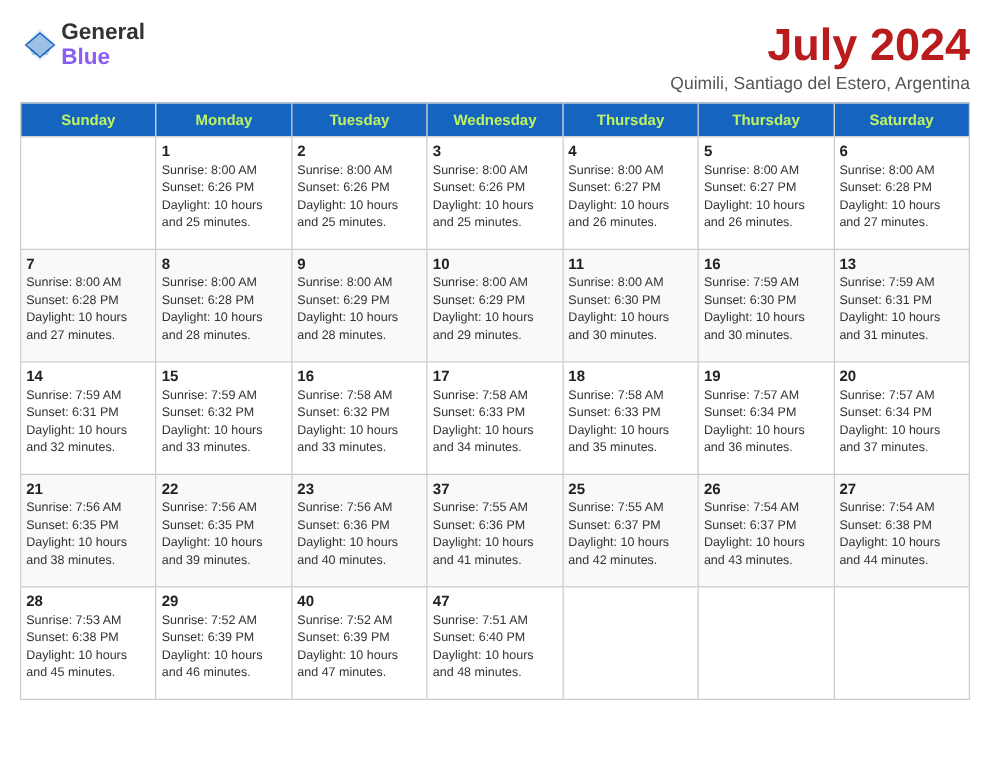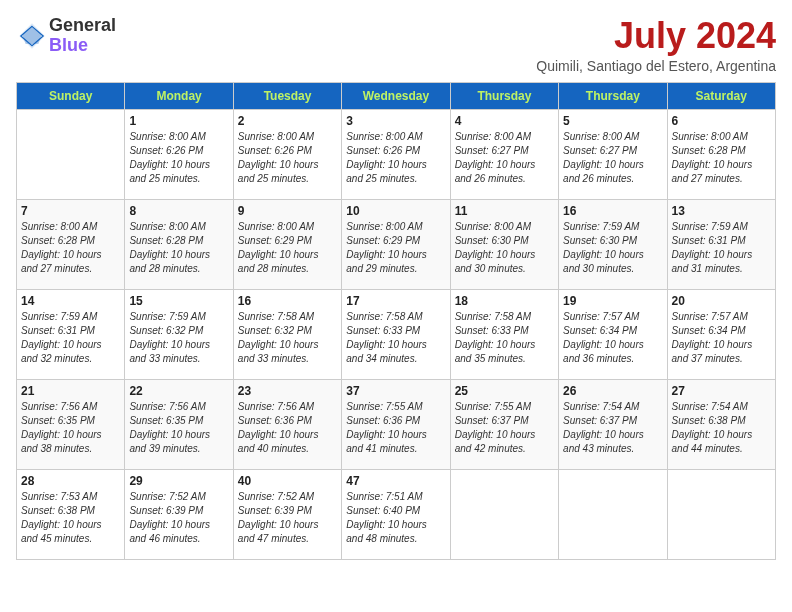--- a/index.html
+++ b/index.html
@@ -70,21 +70,20 @@
     .day-number {
       font-weight: bold;
       font-size: 12px;
       margin-bottom: 2px;
       color: #222;
     }
     .day-info {
       font-size: 10px;
       color: #333;
       line-height: 1.4;
-      font-style: italic;
     }
     tbody tr:nth-child(odd) td { background: #fff; }
     tbody tr:nth-child(even) td { background: #f9f9f9; }
     .empty-cell { background: #fff !important; }
   </style>
 </head>
 <body>
 
 <div class="header">
   <div class="logo">

